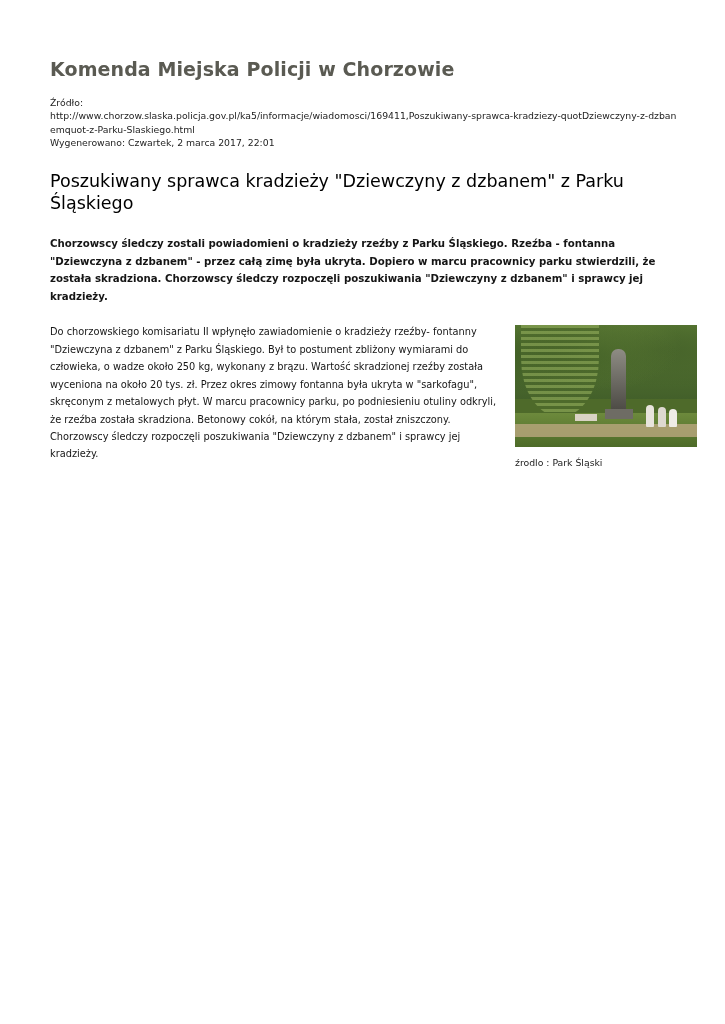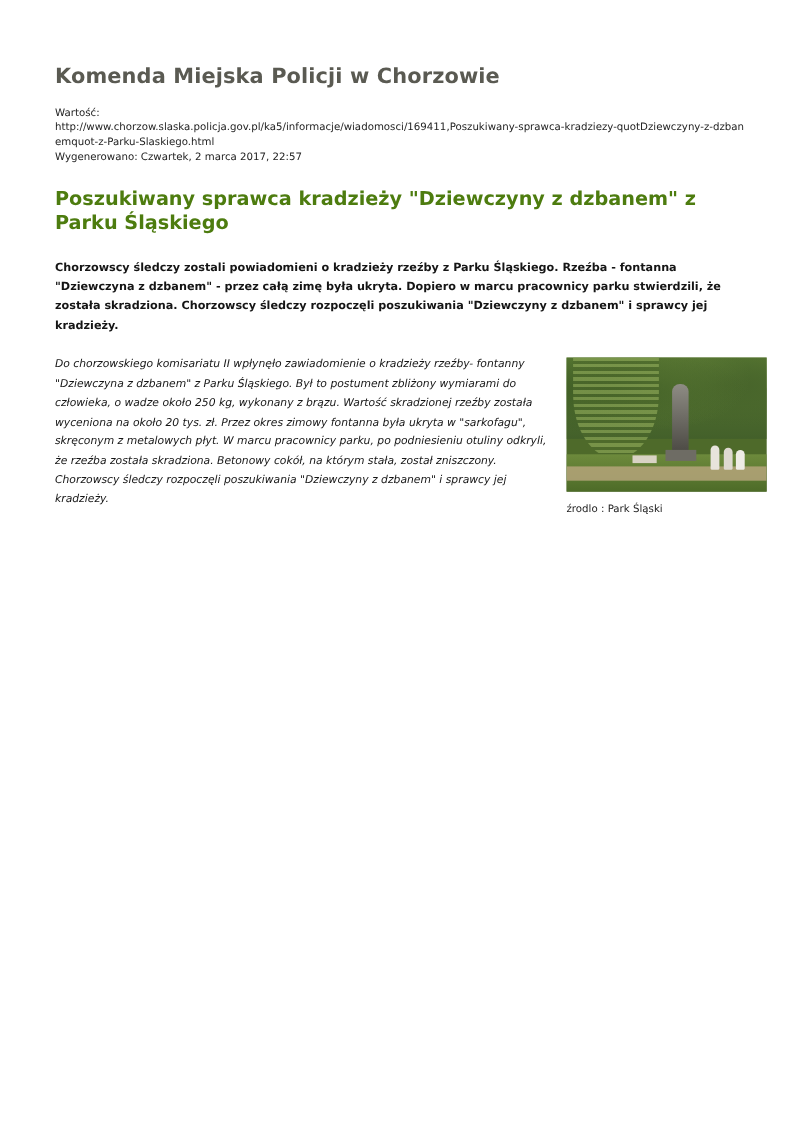--- a/index.html
+++ b/index.html
@@ -42,22 +42,22 @@
   }
   .meta .meta-line {
     display: block;
   }
   .meta .meta-url {
     display: block;
     word-break: break-all;
   }
   .article-title {
     font-size: 17.5px;
-    font-weight: bold;
-    color: #4d7c0f;
+    font-weight: normal;
+    color: #000000;
     line-height: 1.3;
     margin: 0 0 20px 0;
     max-width: 610px;
   }
   .lead {
     font-size: 10.2px;
     font-weight: bold;
     line-height: 1.72;
     color: #151515;
     margin: 0 0 18px 0;
@@ -161,34 +161,33 @@
     color: #222;
     margin-top: 9px;
     line-height: 1.4;
   }
   .body-text p {
     font-size: 9.8px;
     line-height: 1.78;
     color: #151515;
     margin: 0;
     text-align: left;
-    font-style: italic;
   }
 </style>
 </head>
 <body>
 
 <div class="page">
 
   <h1 class="site-title">Komenda Miejska Policji w Chorzowie</h1>
 
   <div class="meta">
-    <span class="meta-line">Wartość:</span>
+    <span class="meta-line">Źródło:</span>
     <span class="meta-url">http://www.chorzow.slaska.policja.gov.pl/ka5/informacje/wiadomosci/169411,Poszukiwany-sprawca-kradziezy-quotDziewczyny-z-dzbanemquot-z-Parku-Slaskiego.html</span>
-    <span class="meta-line">Wygenerowano: Czwartek, 2 marca 2017, 22:57</span>
+    <span class="meta-line">Wygenerowano: Czwartek, 2 marca 2017, 22:01</span>
   </div>
 
   <h2 class="article-title">Poszukiwany sprawca kradzieży "Dziewczyny z dzbanem" z Parku Śląskiego</h2>
 
   <p class="lead">Chorzowscy śledczy zostali powiadomieni o kradzieży rzeźby z Parku Śląskiego. Rzeźba - fontanna "Dziewczyna z dzbanem" - przez całą zimę była ukryta. Dopiero w marcu pracownicy parku stwierdzili, że została skradziona. Chorzowscy śledczy rozpoczęli poszukiwania "Dziewczyny z dzbanem" i sprawcy jej kradzieży.</p>
 
   <div class="body-wrap">
 
     <figure class="figure">
       <div class="figure-img">

